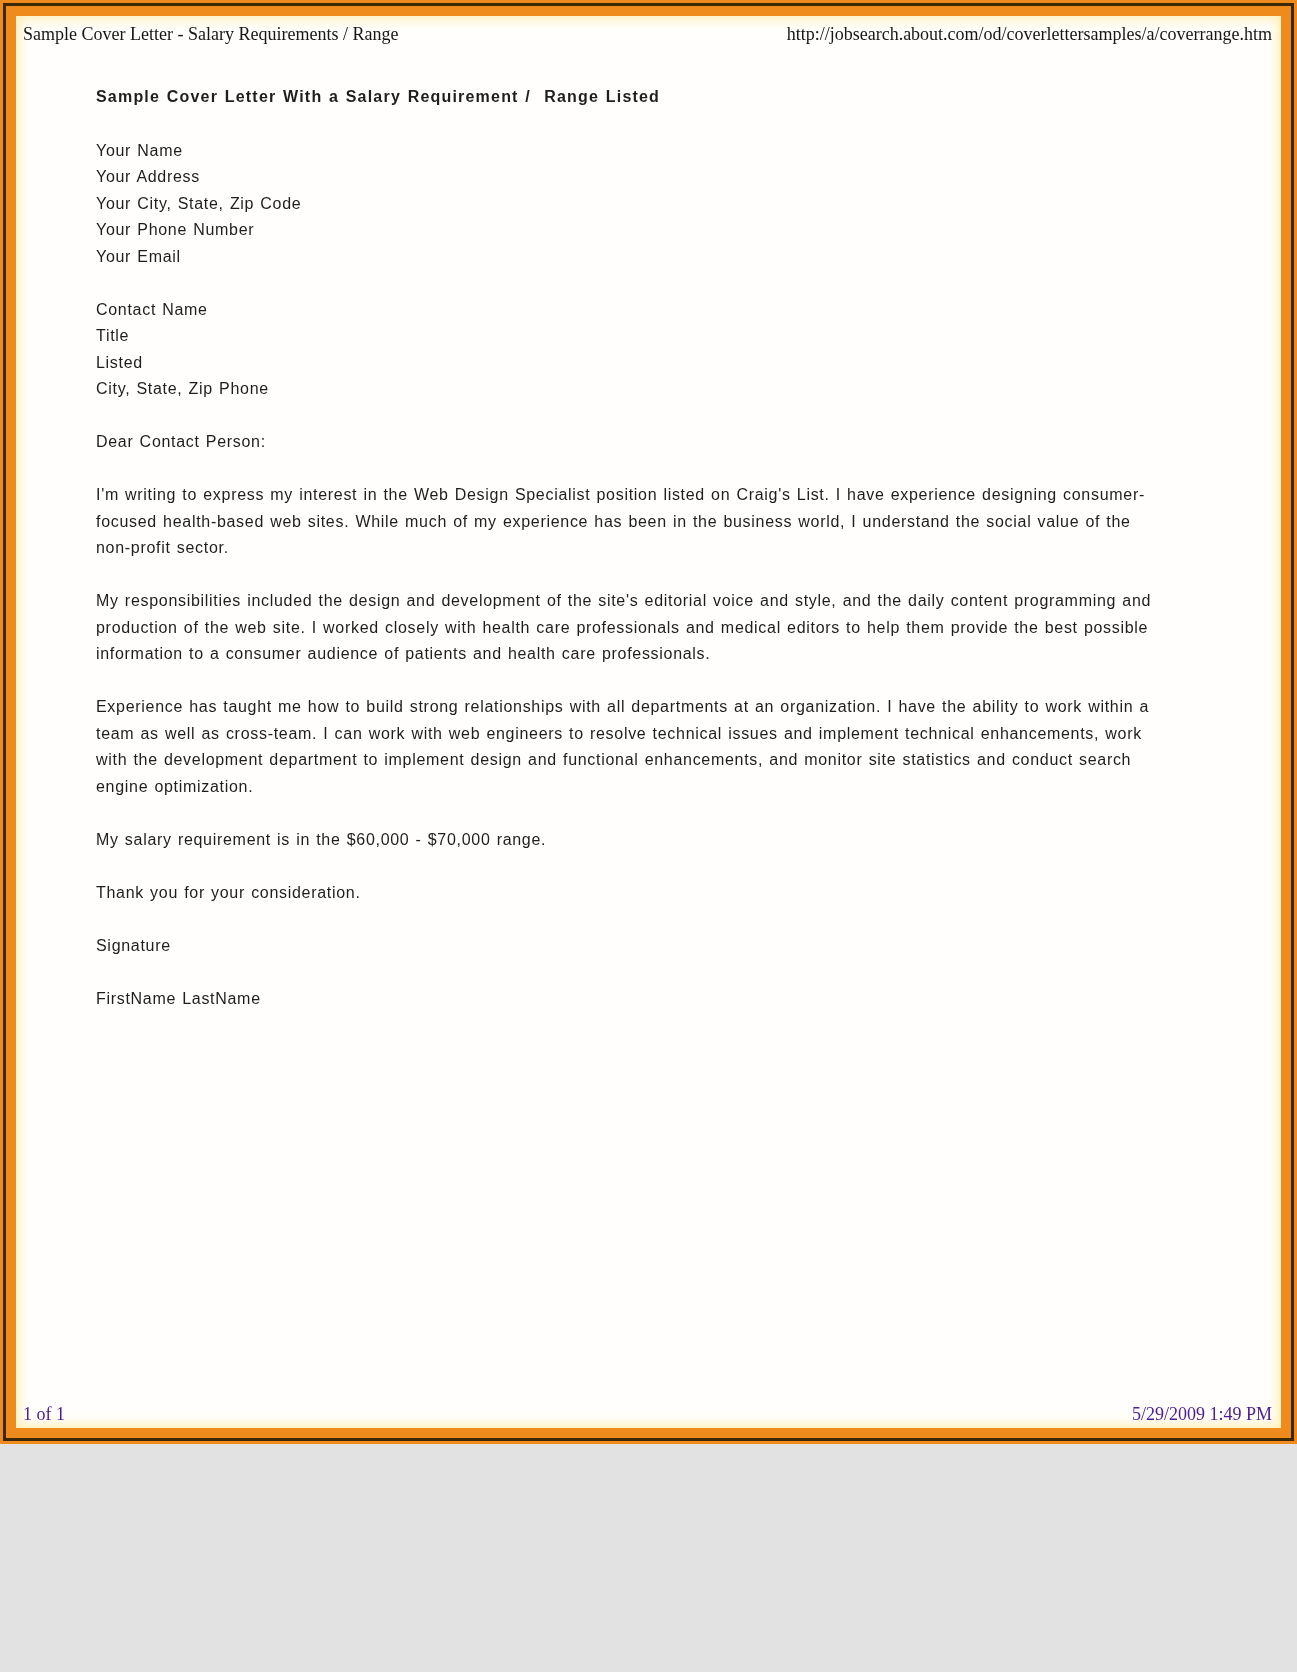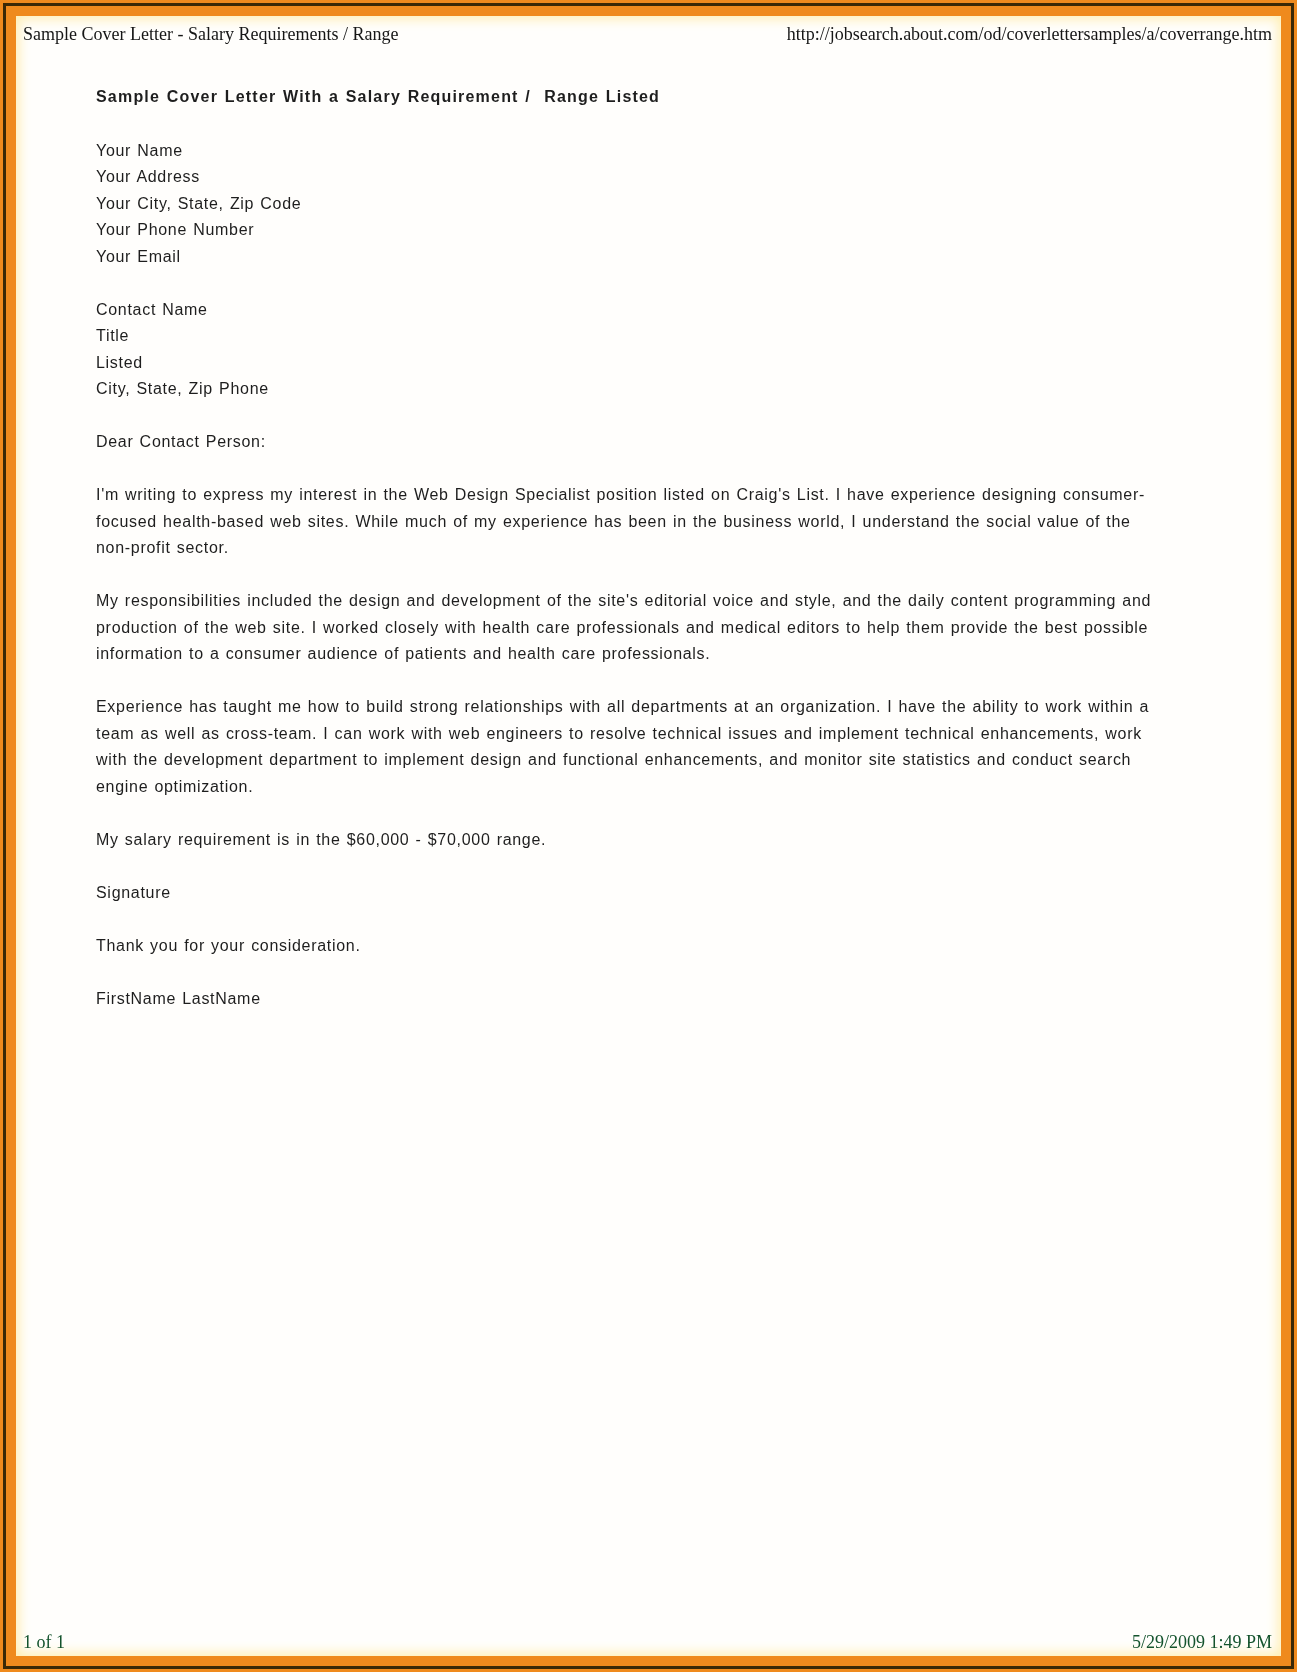--- a/index.html
+++ b/index.html
@@ -2,21 +2,21 @@
 <html><head>
 <meta charset="utf-8">
 <style>
   html, body { margin: 0; padding: 0; }
   body {
     background: #e2e2e2;
     font-family: "Liberation Sans", sans-serif;
   }
   .page {
     width: 1297px;
-    height: 1672px;
+    height: 1444px;
     box-sizing: border-box;
     background: #ef8a1d;       
     padding: 3px;
     margin: 0 auto;
   }
   .frame-dark {
     height: 100%;
     box-sizing: border-box;
     border: 3px solid #3a2806; 
     background: #ef8a1d;       
@@ -44,21 +44,21 @@
   }
   .print-footer {
     position: absolute;
     bottom: 3px; left: 7px; right: 9px;
     display: flex;
     justify-content: space-between;
     align-items: flex-end;
     font-family: "Liberation Serif", serif;
     font-size: 18px;
     line-height: 22px;
-    color: #14532d;
+    color: #4c1d95;
   }
   .letter {
     position: absolute;
     top: 68px;
     left: 80px;
     right: 58px;
     font-family: "Liberation Sans", sans-serif;
     font-size: 16px;
     line-height: 26.5px;
     letter-spacing: 0.7px;
@@ -108,23 +108,23 @@
         </div>
 
         <div class="para">Dear Contact Person:</div>
 
         <div class="para">I'm writing to express my interest in the Web Design Specialist position listed on Craig's List. I have experience designing consumer-focused health-based web sites. While much of my experience has been in the business world, I understand the social value of the non-profit sector.</div>
         <div class="para">My responsibilities included the design and development of the site's editorial voice and style, and the daily content programming and production of the web site. I worked closely with health care professionals and medical editors to help them provide the best possible information to a consumer audience of patients and health care professionals.</div>
         <div class="para">Experience has taught me how to build strong relationships with all departments at an organization. I have the ability to work within a team as well as cross-team. I can work with web engineers to resolve technical issues and implement technical enhancements, work with the development department to implement design and functional enhancements, and monitor site statistics and conduct search engine optimization.</div>
 
         <div class="para">My salary requirement is in the $60,000 - $70,000 range.</div>
 
+        <div class="para">Thank you for your consideration.</div>
+
         <div class="para">Signature</div>
-
-        <div class="para">Thank you for your consideration.</div>
 
         <div class="para">FirstName LastName</div>
 
       </div>
 
       <div class="print-footer">
         <span>1 of 1</span>
         <span>5/29/2009 1:49 PM</span>
       </div>
 

